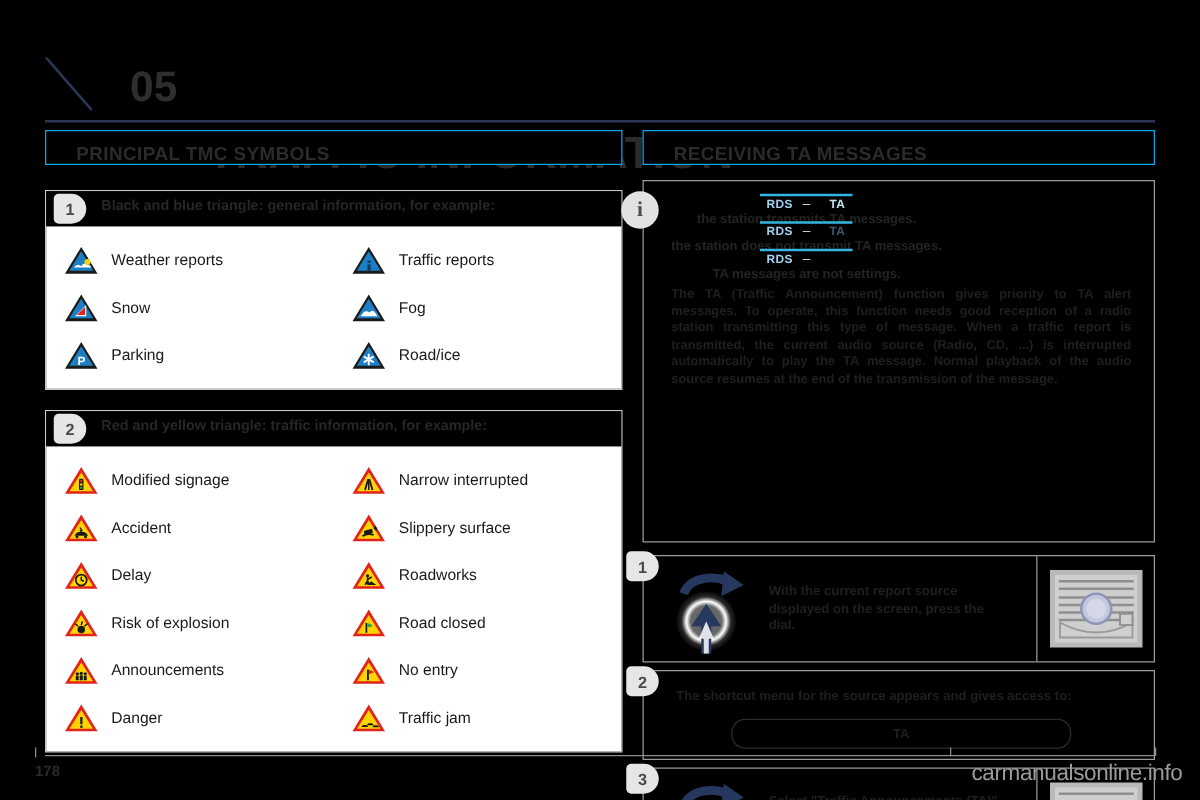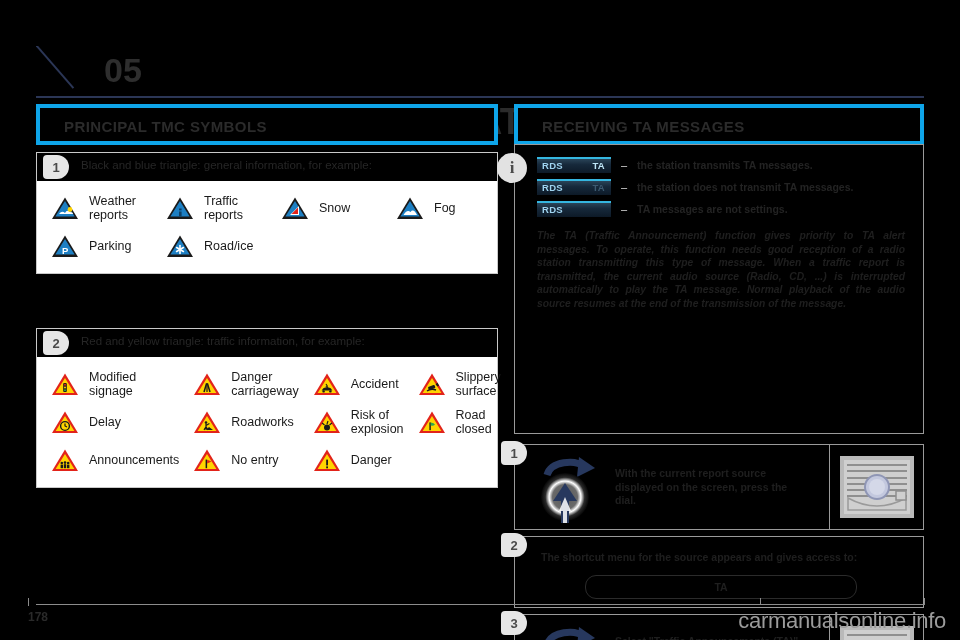--- a/index.html
+++ b/index.html
@@ -39,22 +39,22 @@
     line-height:40px;
   }
   .chap-title{
     position:absolute;left:130px;top:8px;
     font-size:36px;font-weight:bold;color:#2b2b2b;
     line-height:40px;letter-spacing:.3px;margin-top:48px;
   }
 
   
   .sec-banner{
-    position:absolute;height:41px;
-    border:4px solid #0ea5e9;
+    position:absolute;height:28px;
+    border:1px solid #0ea5e9;
     box-sizing:border-box;
     background:#000;
   }
   .sec-banner .sb-title{
     position:absolute;left:24px;top:10px;
     font-size:15px;font-weight:bold;color:#2b2b2b;
     letter-spacing:.4px;
   }
   .sb-diag{position:absolute;right:0;top:0;width:58px;height:38px;overflow:hidden;}
   .sb-diag:before{
@@ -73,25 +73,25 @@
     position:relative;height:28px;background:#000;
   }
   .badge{
     position:absolute;left:6px;top:2px;width:26px;height:24px;
     background:#e6e6e6;border-radius:4px 12px 12px 4px;
     color:#4a4a4a;font-size:13px;font-weight:bold;
     display:flex;align-items:center;justify-content:center;
   }
   .grp-head-text{
     position:absolute;left:44px;top:6px;
-    font-size:11.5px;font-weight:normal;color:#262626;
+    font-size:11.5px;font-weight:bold;color:#262626;
   }
   .sym-table{
     background:#fff;padding:8px 0 8px 0;
-    display:grid;grid-template-columns:1fr 1fr 1fr 1fr;
+    display:grid;grid-template-columns:1fr 1fr;
   }
   .sym-cell{
     display:flex;align-items:center;height:38px;padding-left:14px;
   }
   .sym-label{
     font-size:12.5px;color:#1a1a1a;margin-left:10px;
   }
 
   
   .tri{position:relative;width:28px;height:25px;flex:0 0 28px;}
@@ -104,21 +104,21 @@
     border:1px solid #9a9a9a;box-sizing:border-box;background:#000;
   }
   .i-circle{
     position:absolute;left:-18px;top:8px;width:30px;height:30px;
     border-radius:50%;background:#e2e2e2;
     display:flex;align-items:center;justify-content:center;
     color:#4c4c4c;font-weight:bold;font-size:17px;font-style:normal;
     font-family:"Liberation Serif",serif;
   }
   .rds-rows{position:absolute;left:22px;top:10px;}
-  .rds-row{display:flex;align-items:center;height:19px;margin-bottom:3px;}
+  .rds-row{display:flex;align-items:center;height:19px;margin-bottom:3px;flex-direction:column;}
   .rds-chip{
     width:74px;height:16px;position:relative;
     background:linear-gradient(180deg,#2a4458 0%,#16293b 40%,#0d1a28 100%);
     border-top:2px solid #35b6e0;
     box-sizing:border-box;
   }
   .rds-chip .rds-l{
     position:absolute;left:5px;top:0px;font-size:9.5px;color:#9fd3ef;
     font-weight:bold;letter-spacing:.3px;line-height:14px;
   }
@@ -128,21 +128,20 @@
   }
   .rds-r.on{color:#bfe6f7;}
   .rds-r.dim{color:#3d5a70;}
   .rds-dash{width:26px;text-align:center;font-size:11px;color:#dcdcdc;}
   .rds-text{font-size:10.5px;font-weight:bold;color:#232323;}
 
   .ta-para{
     position:absolute;left:22px;top:84px;width:368px;
     font-size:10.3px;font-weight:bold;color:#1f1f1f;line-height:13.6px;
     text-align:justify;
-    font-style:italic;
   }
   .step-box{
     position:absolute;left:0;top:0;width:410px;
     border:1px solid #9a9a9a;box-sizing:border-box;background:#000;
   }
   .step-badge{
     position:absolute;left:-14px;top:-4px;width:26px;height:24px;
     background:#e6e6e6;border-radius:4px 12px 12px 4px;
     color:#4a4a4a;font-size:13px;font-weight:bold;
     display:flex;align-items:center;justify-content:center;z-index:3;
@@ -164,21 +163,21 @@
   .foot-rule{
     position:absolute;left:36px;top:604px;width:888px;height:1px;background:#8c8c8c;
   }
   .foot-tick{position:absolute;top:598px;width:1px;height:7px;background:#8c8c8c;}
   .page-num{
     position:absolute;left:28px;top:610px;
     font-size:12px;font-weight:bold;color:#2a2a2a;
   }
   .watermark{
     position:absolute;right:14px;top:608px;
-    font-size:22px;color:#9b9b9b;letter-spacing:-.3px;
+    font-size:18px;color:#9b9b9b;letter-spacing:-.3px;
   }
   .left-edge{
     position:absolute;left:28px;top:598px;width:1px;height:8px;background:#8c8c8c;
   }
 </style>
 </head>
 <body>
 
 <div class="page">
 
@@ -293,21 +292,21 @@
           </div>
           <div class="sym-cell">
             <span class="tri">
               <svg width="28" height="25" viewBox="0 0 28 25">
                 <path d="M14 1.5 L27 23 L1 23 Z" fill="#e2231a"></path>
                 <path d="M14 6 L23.4 21 L4.6 21 Z" fill="#ffd400"></path>
                 <path d="M11 20 L13.4 12 L14.6 12 L17 20" stroke="#1a1a1a" stroke-width="1.5" fill="none"></path>
                 <path d="M14 11.5 L14 20" stroke="#1a1a1a" stroke-width="1.2"></path>
               </svg>
             </span>
-            <span class="sym-label">Danger carriageway</span>
+            <span class="sym-label">Narrow interrupted</span>
           </div>
           <div class="sym-cell">
             <span class="tri">
               <svg width="28" height="25" viewBox="0 0 28 25">
                 <path d="M14 1.5 L27 23 L1 23 Z" fill="#e2231a"></path>
                 <path d="M14 6 L23.4 21 L4.6 21 Z" fill="#ffd400"></path>
                 <path d="M8.6 18.6 q1.6 -3 3.6 -3 l3.6 0 q2 0 3.6 3 z" fill="#1a1a1a"></path>
                 <circle cx="10.6" cy="19.4" r="1.2" fill="#1a1a1a"></circle>
                 <circle cx="17.4" cy="19.4" r="1.2" fill="#1a1a1a"></circle>
                 <path d="M13 12 l1.4 2.2 l-1 .4 l1.6 1.8" stroke="#1a1a1a" stroke-width="1.1" fill="none"></path>
@@ -403,20 +402,34 @@
           <div class="sym-cell">
             <span class="tri">
               <svg width="28" height="25" viewBox="0 0 28 25">
                 <path d="M14 1.5 L27 23 L1 23 Z" fill="#e2231a"></path>
                 <path d="M14 6 L23.4 21 L4.6 21 Z" fill="#ffd400"></path>
                 <rect x="13.2" y="11.6" width="1.8" height="5.8" fill="#1a1a1a"></rect>
                 <rect x="13.2" y="18.4" width="1.8" height="1.9" fill="#1a1a1a"></rect>
               </svg>
             </span>
             <span class="sym-label">Danger</span>
+          </div>
+          <div class="sym-cell">
+            <span class="tri">
+              <svg width="28" height="25" viewBox="0 0 28 25">
+                <path d="M14 1.5 L27 23 L1 23 Z" fill="#e2231a"></path>
+                <path d="M14 6 L23.4 21 L4.6 21 Z" fill="#ffd400"></path>
+                <g fill="#1a1a1a">
+                  <path d="M8 19.6 q.8 -1.6 1.8 -1.6 l2 0 q1 0 1.8 1.6 z"></path>
+                  <path d="M12.4 18.2 q.8 -1.6 1.8 -1.6 l2 0 q1 0 1.8 1.6 z"></path>
+                  <path d="M16.8 19.8 q.8 -1.6 1.8 -1.6 l2 0 q1 0 1.8 1.6 z"></path>
+                </g>
+              </svg>
+            </span>
+            <span class="sym-label">Traffic jam</span>
           </div>
         </div>
     </div>
   </div>
 
   <div class="sec-banner" style="left:514px;top:104px;width:410px;">
     <div class="sb-title">RECEIVING TA MESSAGES</div>
     <div class="sb-diag"></div>
   </div>
 

